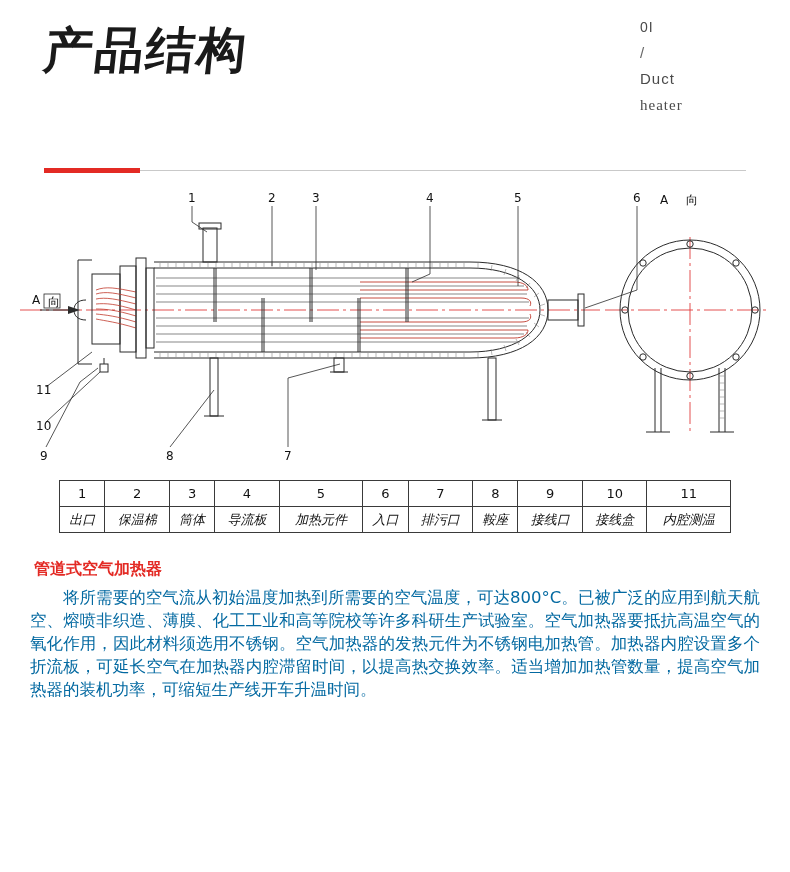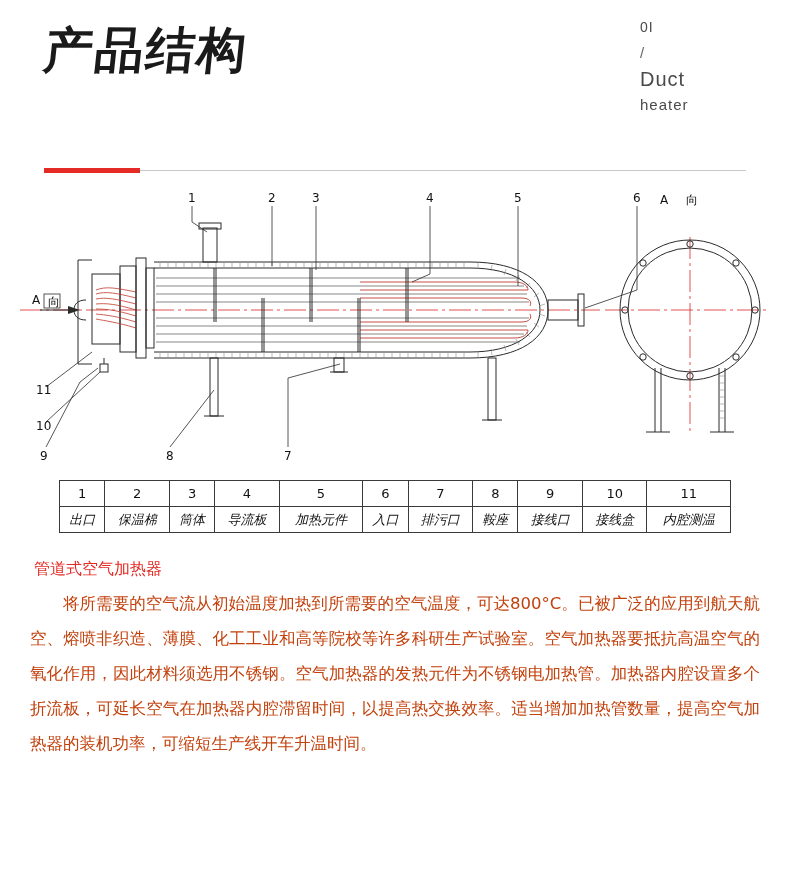--- a/index.html
+++ b/index.html
@@ -49,22 +49,22 @@
     right: 40px;
     top: 14px;
     width: 110px;
     color: #4a4a4a;
     font-size: 14px;
     line-height: 26px;
     letter-spacing: 1px;
   }
   .corner-label .cl-num { font-size: 14px; }
   .corner-label .cl-slash { font-size: 15px; color:#666; }
-  .corner-label .cl-w1 { display: block; font-size: 20px; }
-  .corner-label .cl-w2 { display: block; font-size: 15px; }
+  .corner-label .cl-w1 { display: block; font-size: 15px; }
+  .corner-label .cl-w2 { display: block; font-size: 15px; font-family: Liberation Serif, serif; }
 
   .rule-wrap {
     position: absolute;
     left: 44px;
     top: 168px;
     width: 702px;
     height: 5px;
   }
   .rule-grey {
     position: absolute;
@@ -108,28 +108,28 @@
   .legend tr.names td { font-size: 13px; font-style: italic; }
 
   
   .body-text {
     margin: 26px 30px 0 30px;
     font-family: "DejaVu Sans", sans-serif;
   }
   .bt-title {
     color: #e32a24;
     font-size: 16px;
-    font-weight: normal;
+    font-weight: bold;
     margin-left: 4px;
     margin-bottom: 6px;
   }
   .bt-para {
     font-size: 16.5px;
-    line-height: 35px;
-    color: #c2410c;
+    line-height: 23px;
+    color: #0369a1;
     text-align: justify;
     text-indent: 2em;
   }
 </style>
 </head>
 <body>
 
 <div class="header">
   <div class="title-cn">产品结构</div>
   <div class="corner-label">

